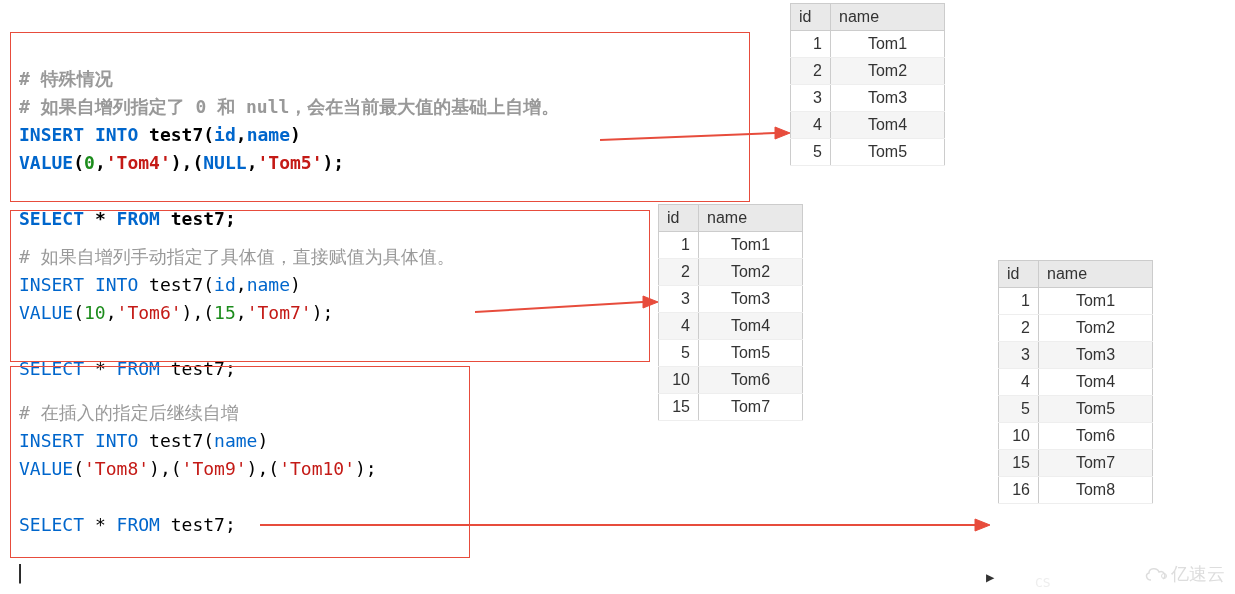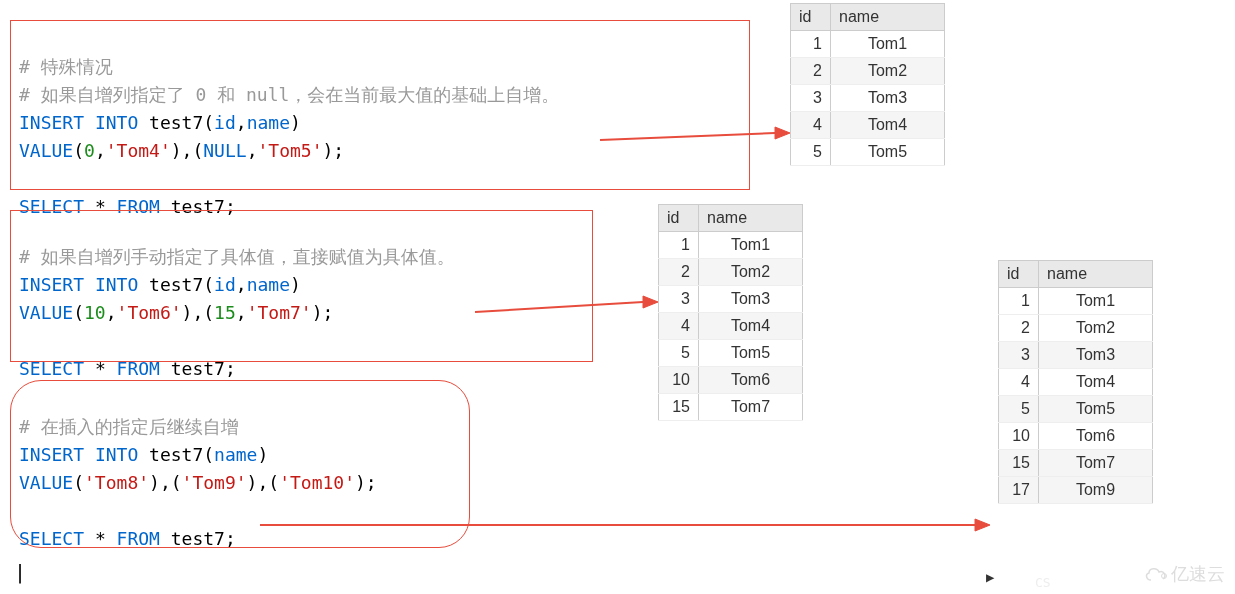--- a/index.html
+++ b/index.html
@@ -84,38 +84,38 @@
   .watermark svg { stroke: #ddd; fill: none; }
   .cs-mark {
     position:absolute;
     color:#eee;
     font-size:13px;
   }
 </style>
 </head>
 <body>
 
-<div class="code-box" style="left:10px; top:20px; width:740px; height:170px;">
+<div class="code-box" style="left:10px; top:32px; width:740px; height:170px;font-weight:bold;">
 <span class="comment"># 特殊情况</span>
 <span class="comment"># 如果自增列指定了 0 和 null，会在当前最大值的基础上自增。</span>
 <span class="kw">INSERT</span> <span class="kw">INTO</span> <span class="ident">test7</span><span class="punc">(</span><span class="kw">id</span><span class="punc">,</span><span class="kw">name</span><span class="punc">)</span>
 <span class="kw">VALUE</span><span class="punc">(</span><span class="num">0</span><span class="punc">,</span><span class="str">'Tom4'</span><span class="punc">),(</span><span class="kw">NULL</span><span class="punc">,</span><span class="str">'Tom5'</span><span class="punc">);</span>
 
 <span class="kw">SELECT</span> <span class="punc">*</span> <span class="kw">FROM</span> <span class="ident">test7</span><span class="punc">;</span>
 </div>
 
-<div class="code-box" style="left:10px; top:210px; width:583px; height:152px;">
+<div class="code-box" style="left:10px; top:210px; width:640px; height:152px;">
 <span class="comment"># 如果自增列手动指定了具体值，直接赋值为具体值。</span>
 <span class="kw">INSERT</span> <span class="kw">INTO</span> <span class="ident">test7</span><span class="punc">(</span><span class="kw">id</span><span class="punc">,</span><span class="kw">name</span><span class="punc">)</span>
 <span class="kw">VALUE</span><span class="punc">(</span><span class="num">10</span><span class="punc">,</span><span class="str">'Tom6'</span><span class="punc">),(</span><span class="num">15</span><span class="punc">,</span><span class="str">'Tom7'</span><span class="punc">);</span>
 
 <span class="kw">SELECT</span> <span class="punc">*</span> <span class="kw">FROM</span> <span class="ident">test7</span><span class="punc">;</span>
 </div>
 
-<div class="code-box" style="left:10px; top:380px; width:460px; height:168px;border-radius:31px;">
+<div class="code-box" style="left:10px; top:366px; width:460px; height:192px;">
 <span class="comment"># 在插入的指定后继续自增</span>
 <span class="kw">INSERT</span> <span class="kw">INTO</span> <span class="ident">test7</span><span class="punc">(</span><span class="kw">name</span><span class="punc">)</span>
 <span class="kw">VALUE</span><span class="punc">(</span><span class="str">'Tom8'</span><span class="punc">),(</span><span class="str">'Tom9'</span><span class="punc">),(</span><span class="str">'Tom10'</span><span class="punc">);</span>
 
 <span class="kw">SELECT</span> <span class="punc">*</span> <span class="kw">FROM</span> <span class="ident">test7</span><span class="punc">;</span>
 </div>
 
 <div class="cursor-line" style="left:14px; top:560px;">|</div>
 
 <table class="table" style="left:790px; top:3px; min-width:155px;">
@@ -211,23 +211,23 @@
         <td>Tom5</td>
       </tr>
   <tr>
         <td class="idcell">10</td>
         <td>Tom6</td>
       </tr>
   <tr class="alt">
         <td class="idcell">15</td>
         <td>Tom7</td>
       </tr>
-  <tr class="alt">
-        <td class="idcell">17</td>
-        <td>Tom9</td>
+  <tr>
+        <td class="idcell">16</td>
+        <td>Tom8</td>
       </tr>
 </tbody>
   </table>
 <div class="row-marker" style="left:986px; top:569px;">▶</div>
 
 <svg class="arrow" style="left:600px; top:115px; width:190px; height:30px;">
   <line x1="0" y1="25" x2="175" y2="18" stroke="#e74c3c" stroke-width="2"></line>
   <polygon points="175,12 190,18 175,24"></polygon>
 </svg>
 <svg class="arrow" style="left:475px; top:292px; width:185px; height:30px;">

